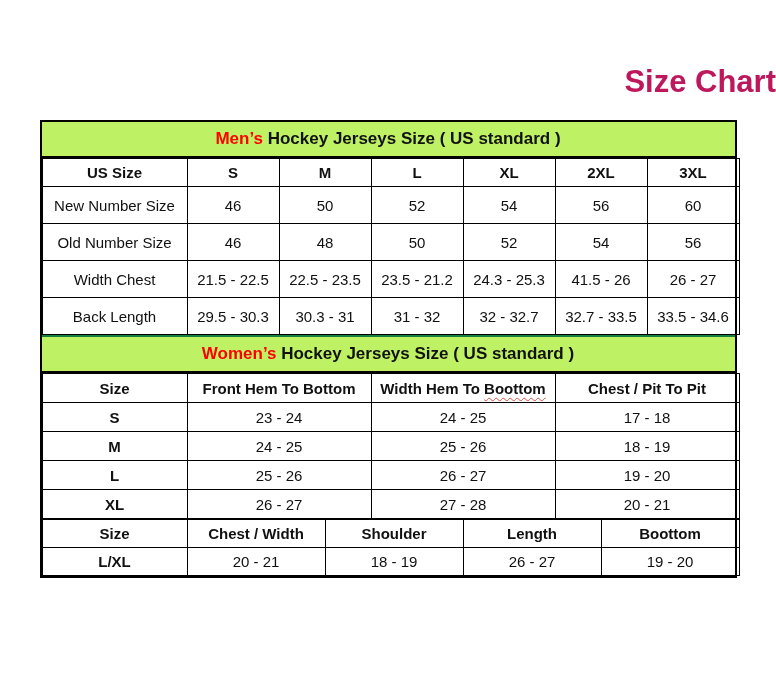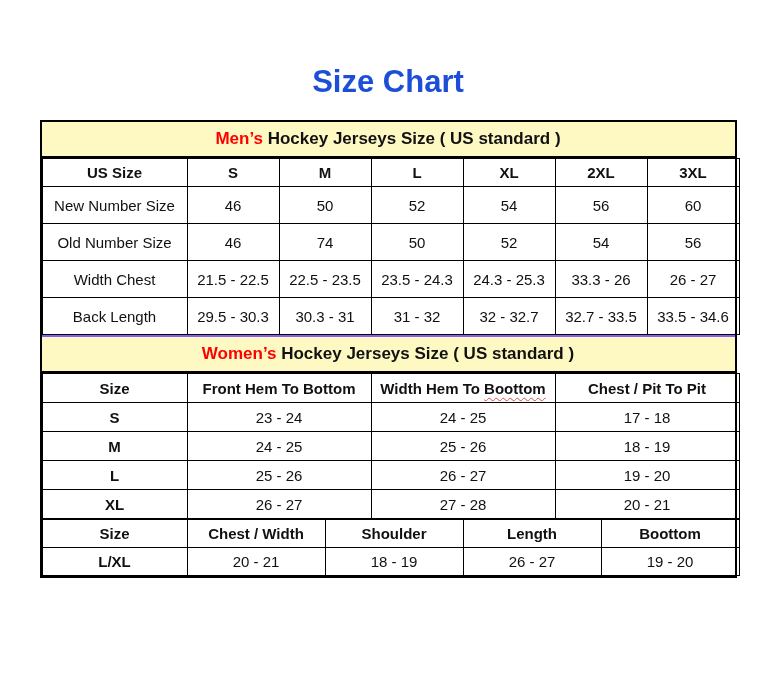--- a/index.html
+++ b/index.html
@@ -6,43 +6,43 @@
   html, body {
     margin: 0; padding: 0;
     width: 776px; height: 692px;
     background: #ffffff;
     font-family: "Liberation Sans", sans-serif;
     color: #111;
     overflow: hidden;
   }
   .page-title {
     margin-top: 64px;
-    text-align: center;
+    text-align: right;
     font-size: 31px;
     font-weight: bold;
     letter-spacing: 0px;
-    color: #1d4ed8;
+    color: #be185d;
   }
   .chart-box {
     width: 697px;
     margin: 20px auto 0 auto;
     border: 2px solid #000;
     background: #fff;
   }
   .banner {
-    background: #fef9c3;
+    background: #bef264;
     border-bottom: 2px solid #000;
     text-align: center;
     font-size: 17px;
     font-weight: bold;
     padding: 7px 0;
     line-height: 20px;
   }
   .banner + table { border-top: none; }
-  .banner:not(:first-child) { border-top: 2px solid #8b5cf6; }
+  .banner:not(:first-child) { border-top: 2px solid #15803d; }
   .banner .accent { color: #ff0000; }
   table {
     width: 100%;
     border-collapse: collapse;
     table-layout: fixed;
   }
   th, td {
     border: 1px solid #000;
     text-align: center;
     vertical-align: middle;
@@ -102,33 +102,33 @@
       <td>46</td>
       <td>50</td>
       <td>52</td>
       <td>54</td>
       <td>56</td>
       <td>60</td>
     </tr>
     <tr>
       <td>Old Number Size</td>
       <td>46</td>
-      <td>74</td>
+      <td>48</td>
       <td>50</td>
       <td>52</td>
       <td>54</td>
       <td>56</td>
     </tr>
     <tr>
       <td>Width Chest</td>
       <td>21.5 - 22.5</td>
       <td>22.5 - 23.5</td>
-      <td>23.5 - 24.3</td>
+      <td>23.5 - 21.2</td>
       <td>24.3 - 25.3</td>
-      <td>33.3 - 26</td>
+      <td>41.5 - 26</td>
       <td>26 - 27</td>
     </tr>
     <tr>
       <td>Back Length</td>
       <td>29.5 - 30.3</td>
       <td>30.3 - 31</td>
       <td>31 - 32</td>
       <td>32 - 32.7</td>
       <td>32.7 - 33.5</td>
       <td>33.5 - 34.6</td>

